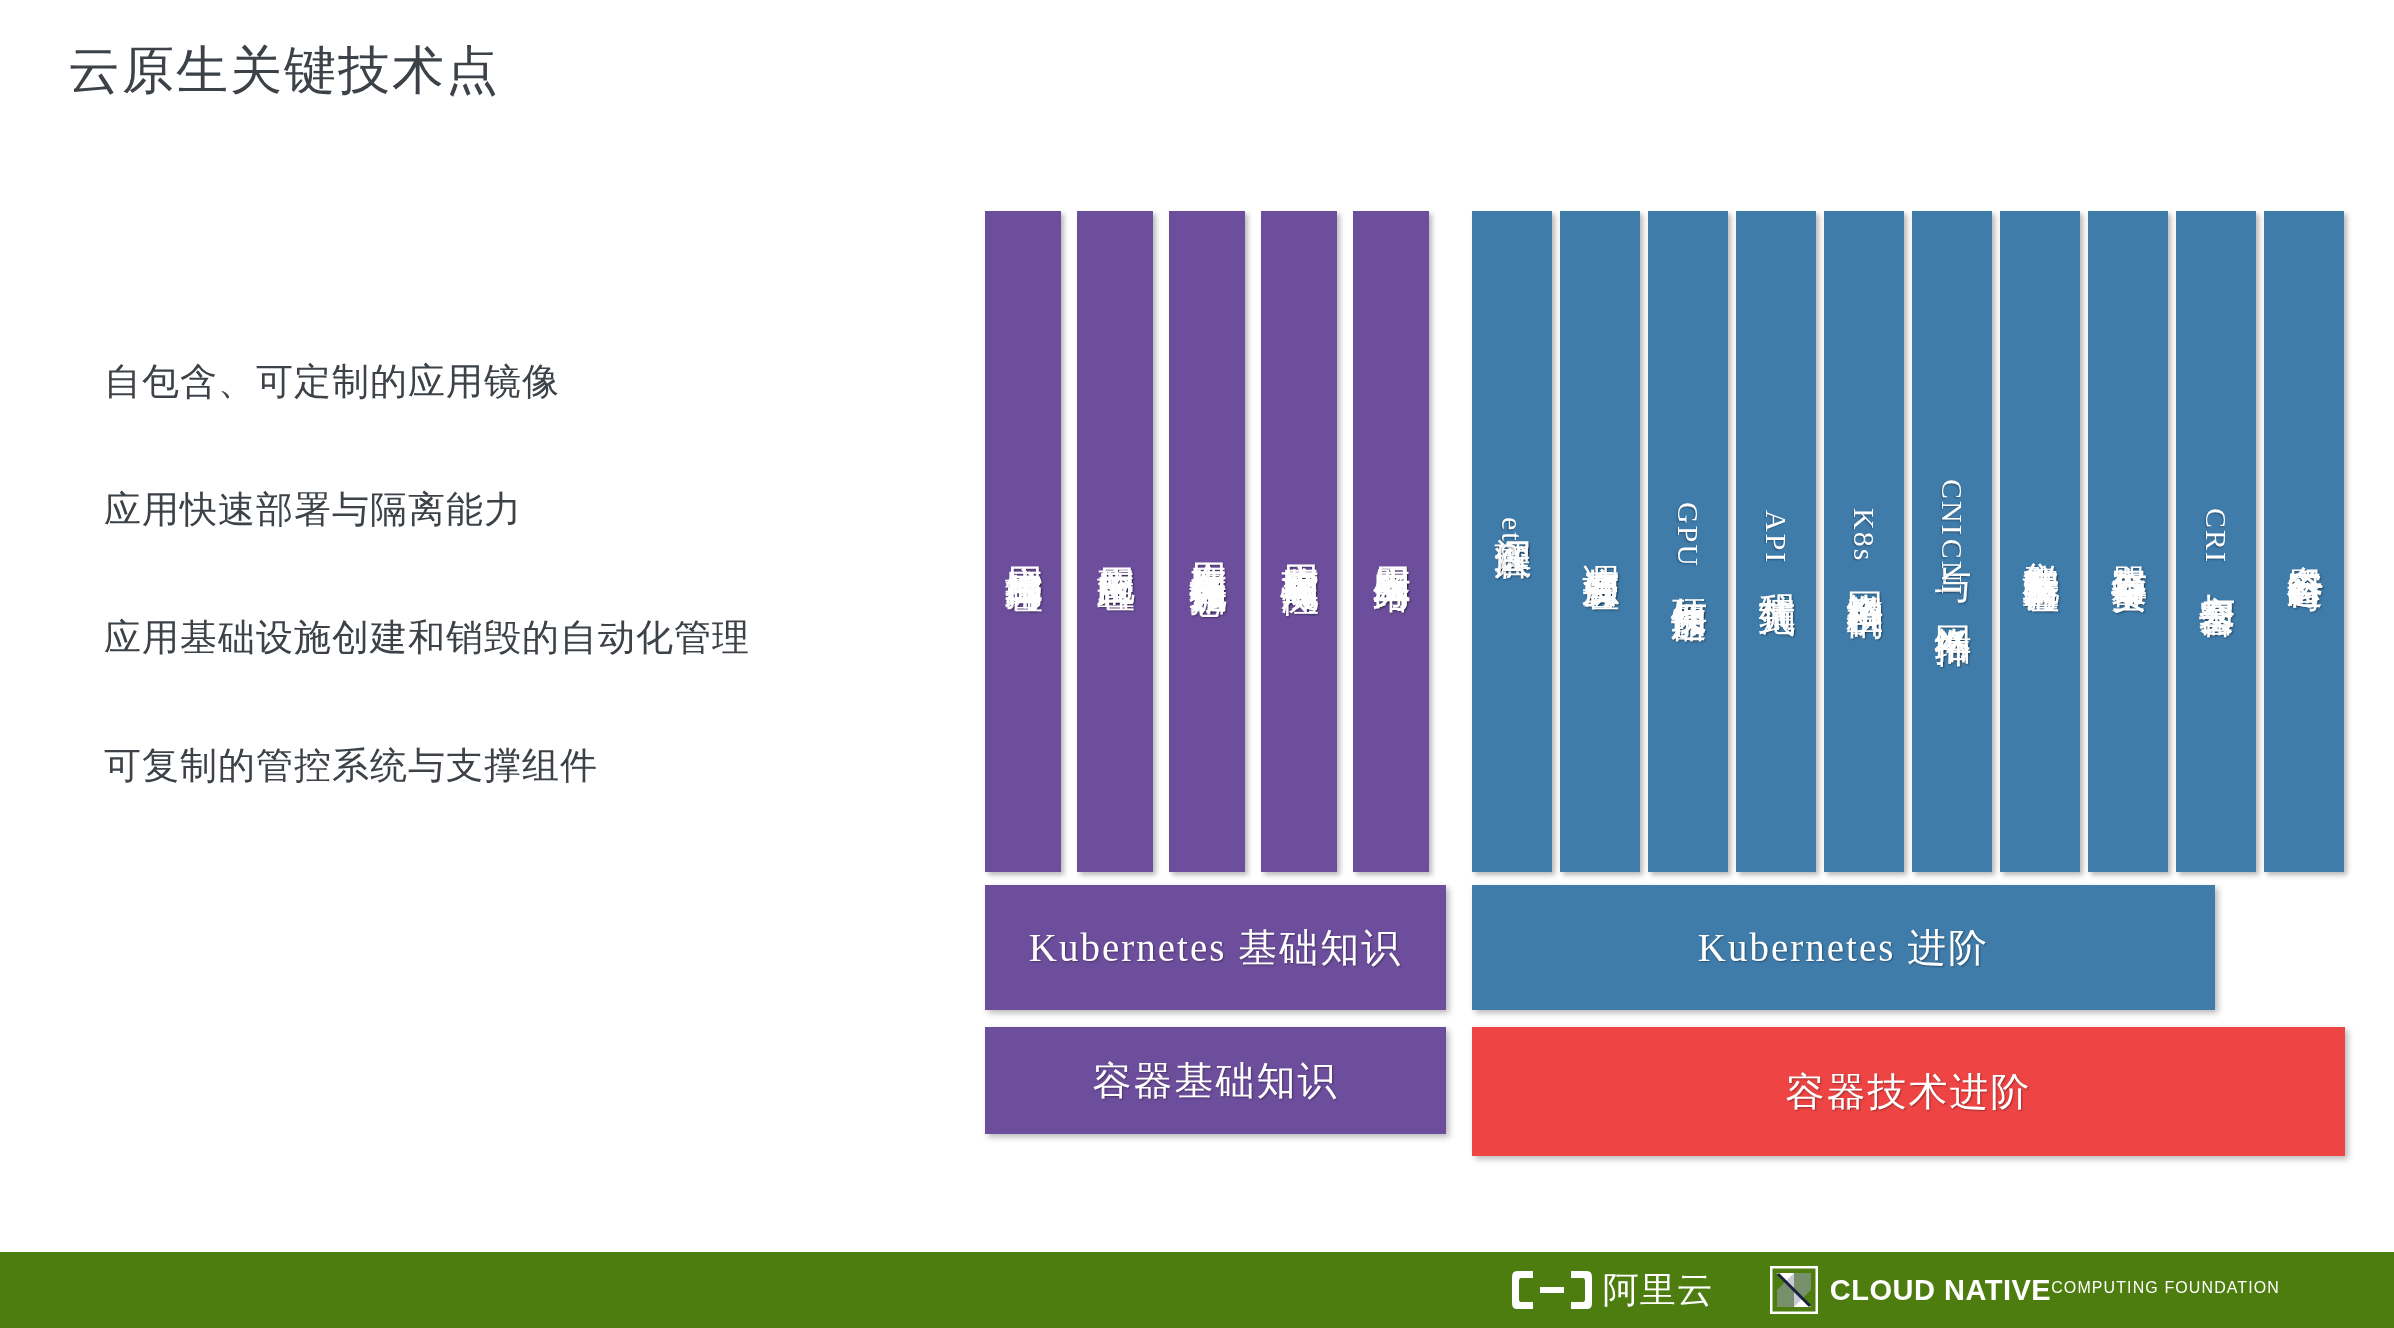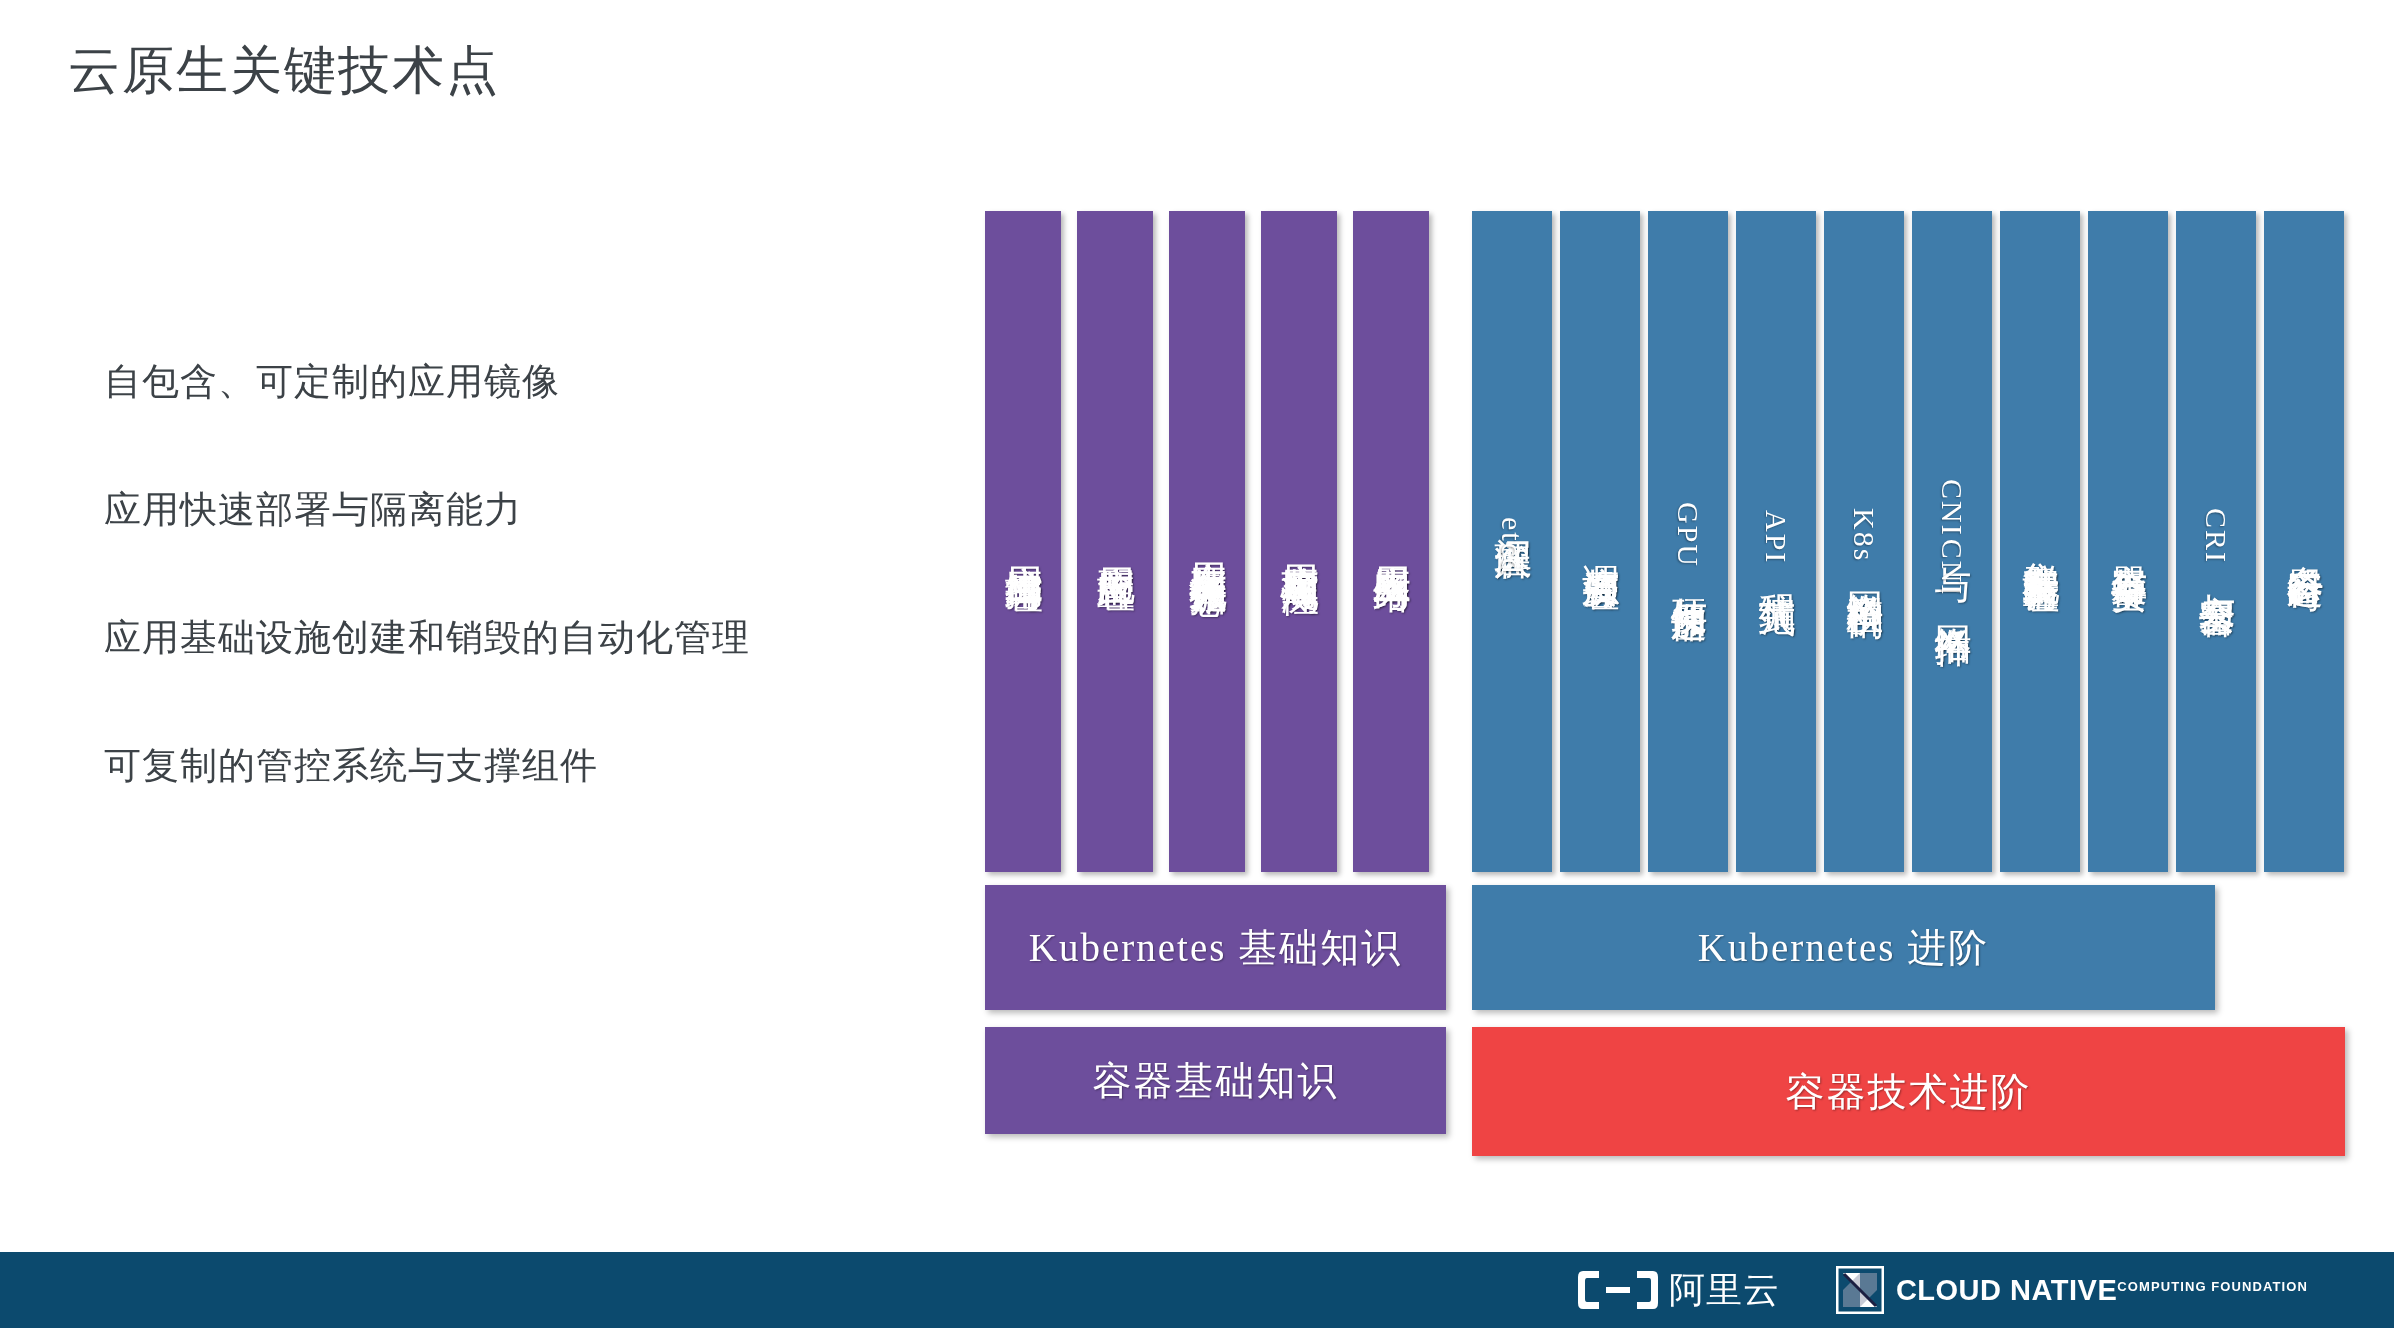--- a/index.html
+++ b/index.html
@@ -122,25 +122,25 @@
   .bar.ctr-basic  { left: 0px;   top: 816px; width: 461px;  height: 107px; background: #6d4e9c; }
   .bar.ctr-adv    { left: 487px; top: 816px; width: 873px;  height: 129px; background: #ef4444; }
 
   
   .footer {
     position: absolute;
     left: 0;
     top: 1252px;
     width: 2394px;
     height: 76px;
-    background: #0c4a6e;
+    background: #4d7c0f;
     display: flex;
     align-items: center;
     justify-content: flex-end;
-    padding-right: 86px;
+    padding-right: 114px;
     box-sizing: border-box;
   }
   .logo-group {
     display: flex;
     align-items: center;
     gap: 56px;
   }
   .aliyun-logo {
     display: flex;
     align-items: center;
@@ -160,22 +160,22 @@
   }
   .cncf-text { display: flex; flex-direction: row; line-height: 1; }
   .cncf-line1 {
     color: #ffffff;
     font-size: 29px;
     font-weight: bold;
     letter-spacing: 0.5px;
   }
   .cncf-line2 {
     color: #ffffff;
-    font-size: 13px;
-    font-weight: bold;
+    font-size: 16px;
+    font-weight: normal;
     letter-spacing: 1.1px;
     margin-top: 4px;
   }
 </style>
 </head>
 <body>
 
 <div class="slide-title">云原生关键技术点</div>
 
 <div class="bullets">

